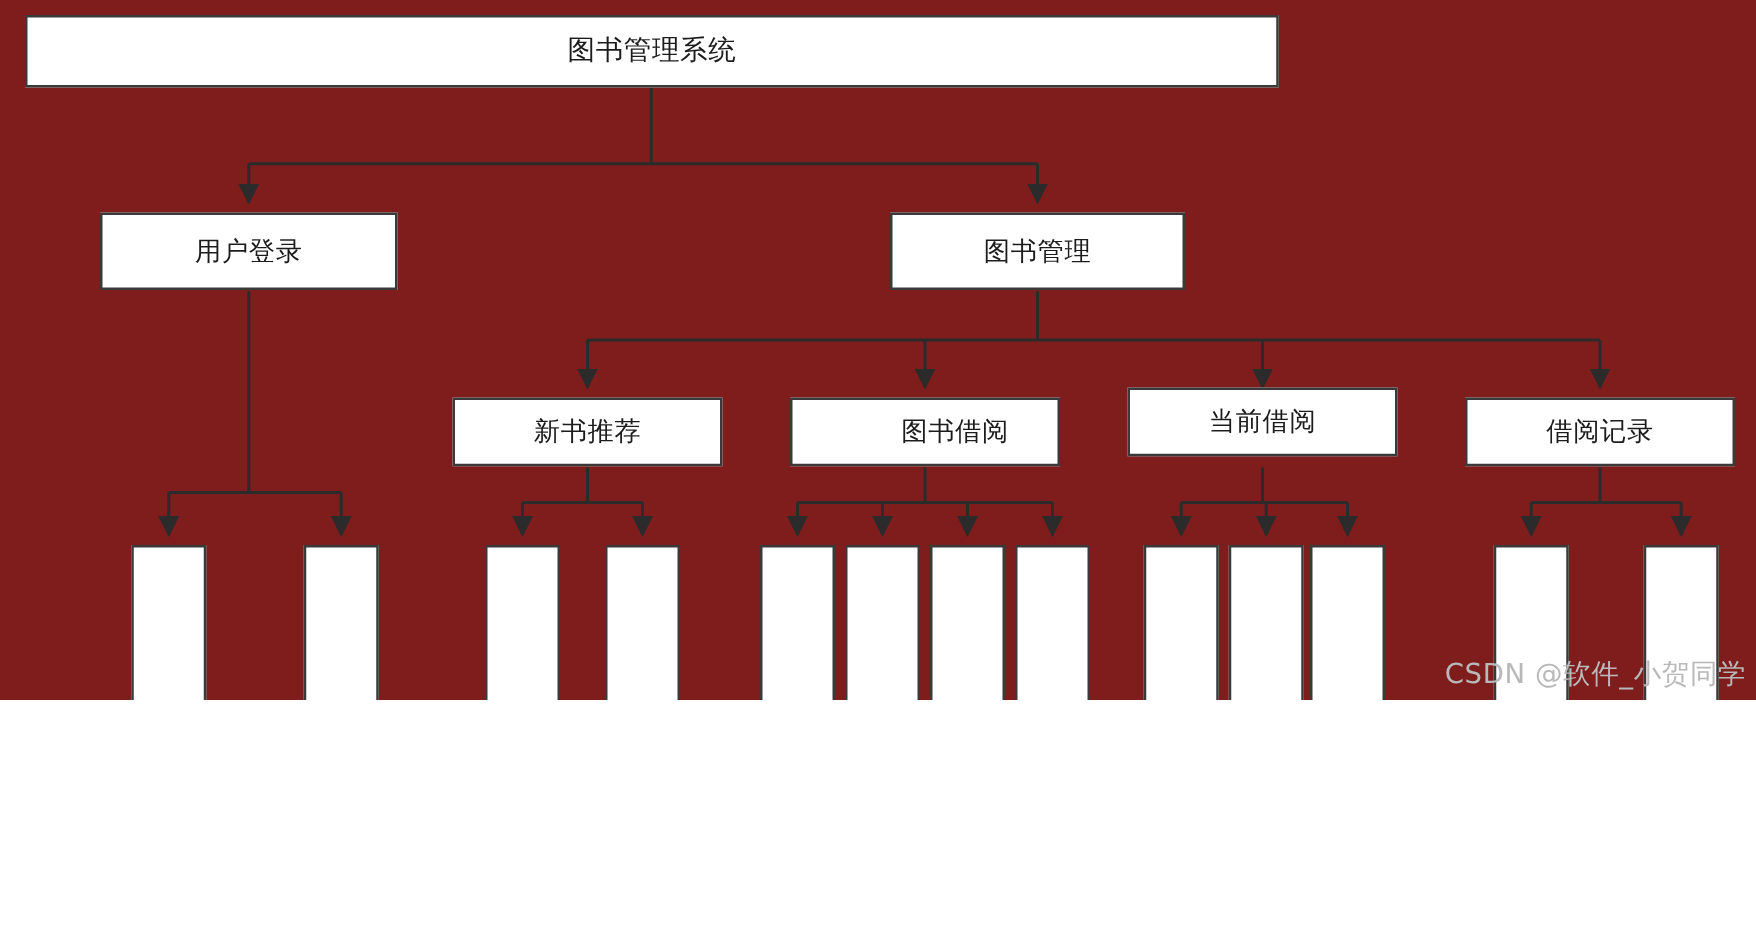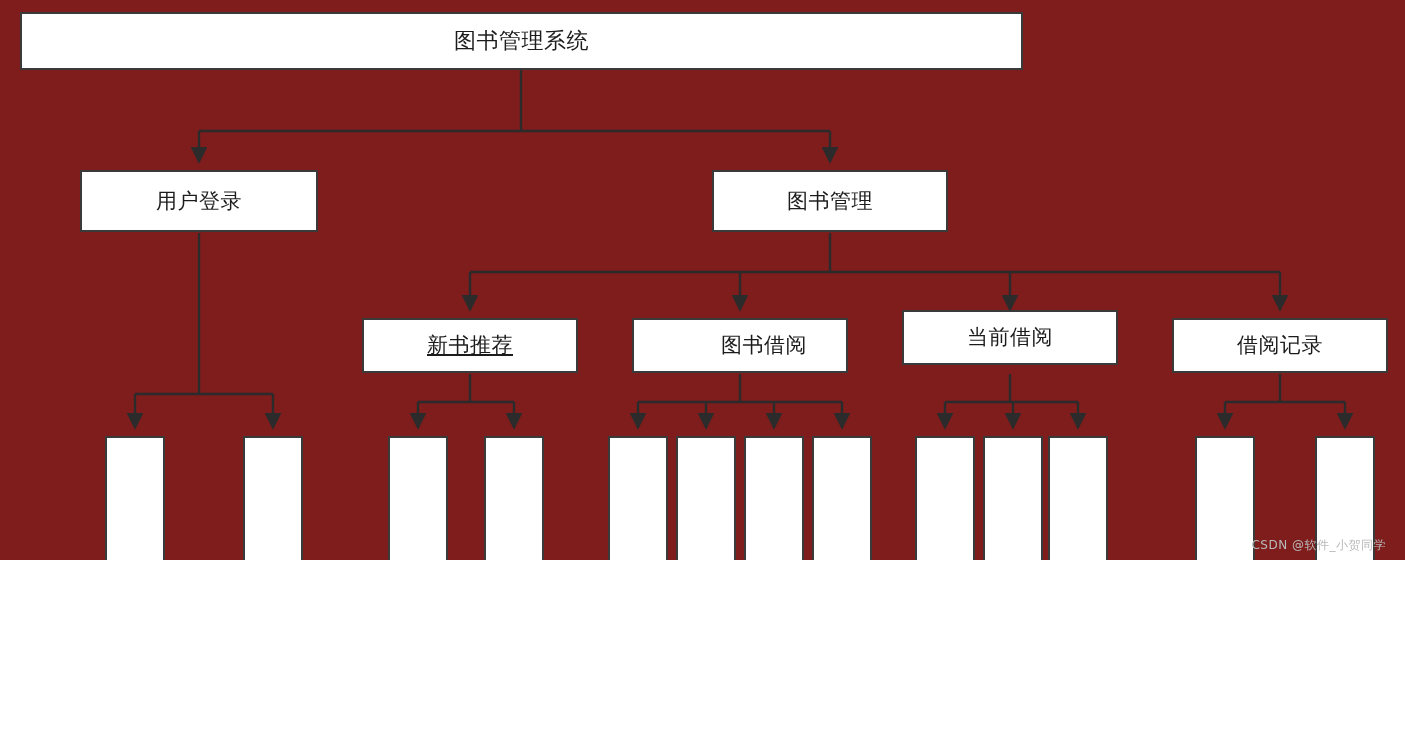--- a/index.html
+++ b/index.html
@@ -56,23 +56,23 @@
   .node.vertical .node-label {
     writing-mode: vertical-rl;
     text-orientation: upright;
     font-size: 22px;
     line-height: 1.05;
     letter-spacing: 2px;
     white-space: nowrap;
   }
   .watermark {
     position: absolute;
-    right: 19px;
+    right: 8px;
     bottom: 6px;
-    font-size: 12px;
+    font-size: 22px;
     color: #b9b9b9;
     letter-spacing: 0.5px;
     user-select: none;
     white-space: nowrap;
   }
 </style>
 </head>
 <body>
 
 <div id="diagram-root">
@@ -133,21 +133,21 @@
   </div>
 
   <div class="node horizontal" style="left:80px; top:170px; width:238px; height:62px;">
     <span class="node-label">用户登录</span>
   </div>
 
   <div class="node horizontal" style="left:712px; top:170px; width:236px; height:62px;">
     <span class="node-label">图书管理</span>
   </div>
 
-  <div class="node horizontal" style="left:362px; top:318px; width:216px; height:55px;text-decoration:underline;">
+  <div class="node horizontal" style="left:362px; top:318px; width:216px; height:55px;">
     <span class="node-label">新书推荐</span>
   </div>
 
   <div class="node horizontal" style="left:632px; top:318px; width:216px; height:55px;padding-left:48px;">
     <span class="node-label">图书借阅</span>
   </div>
 
   <div class="node horizontal" style="left:902px; top:310px; width:216px; height:55px;">
     <span class="node-label">当前借阅</span>
   </div>

